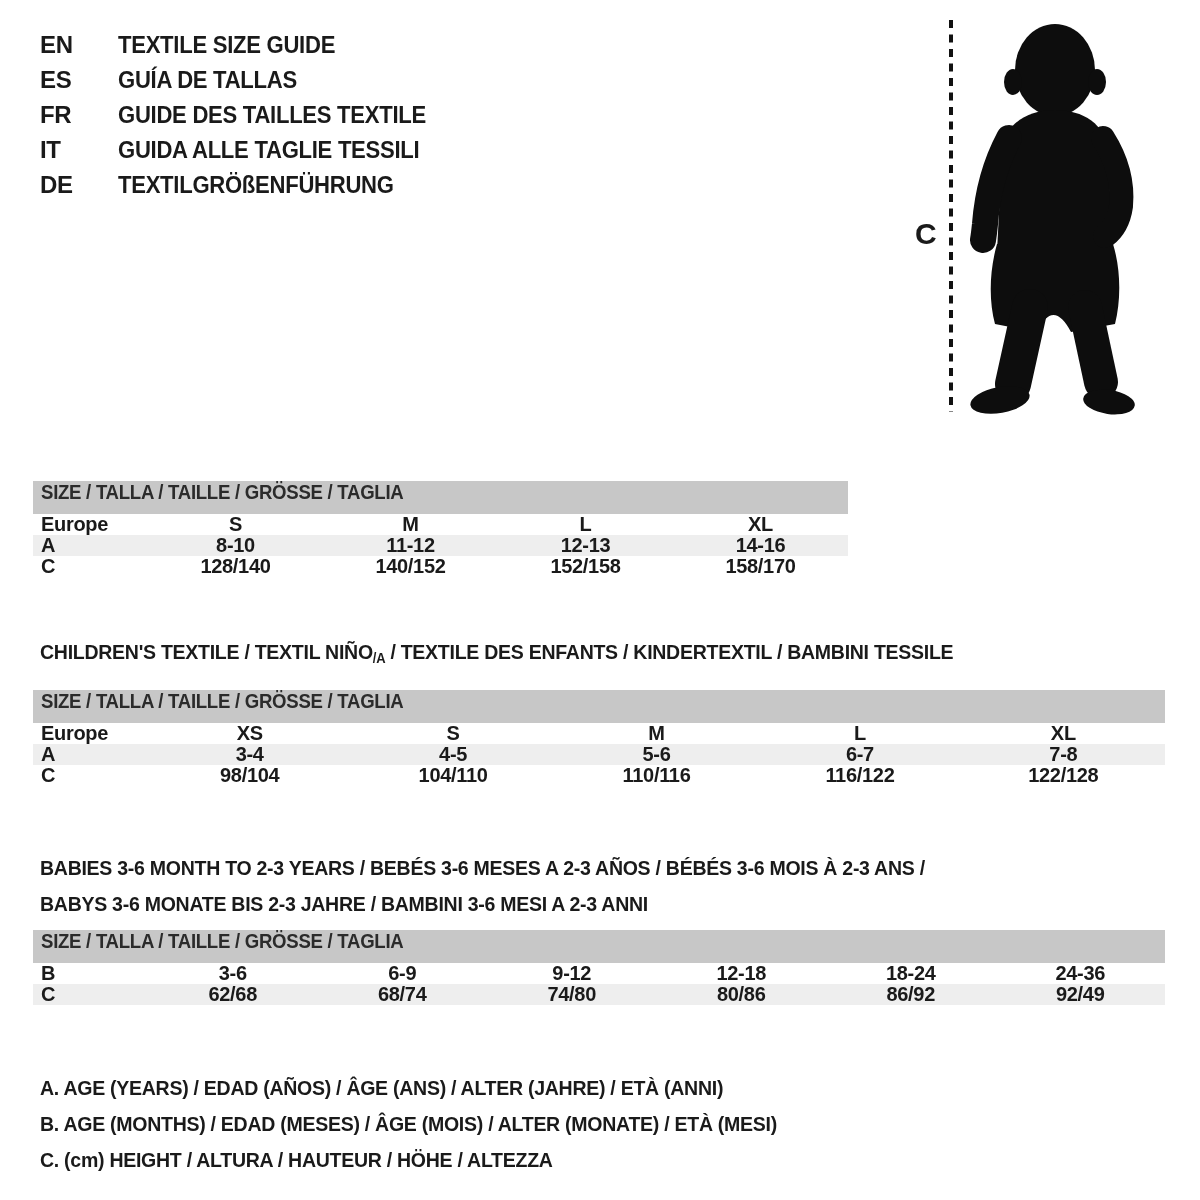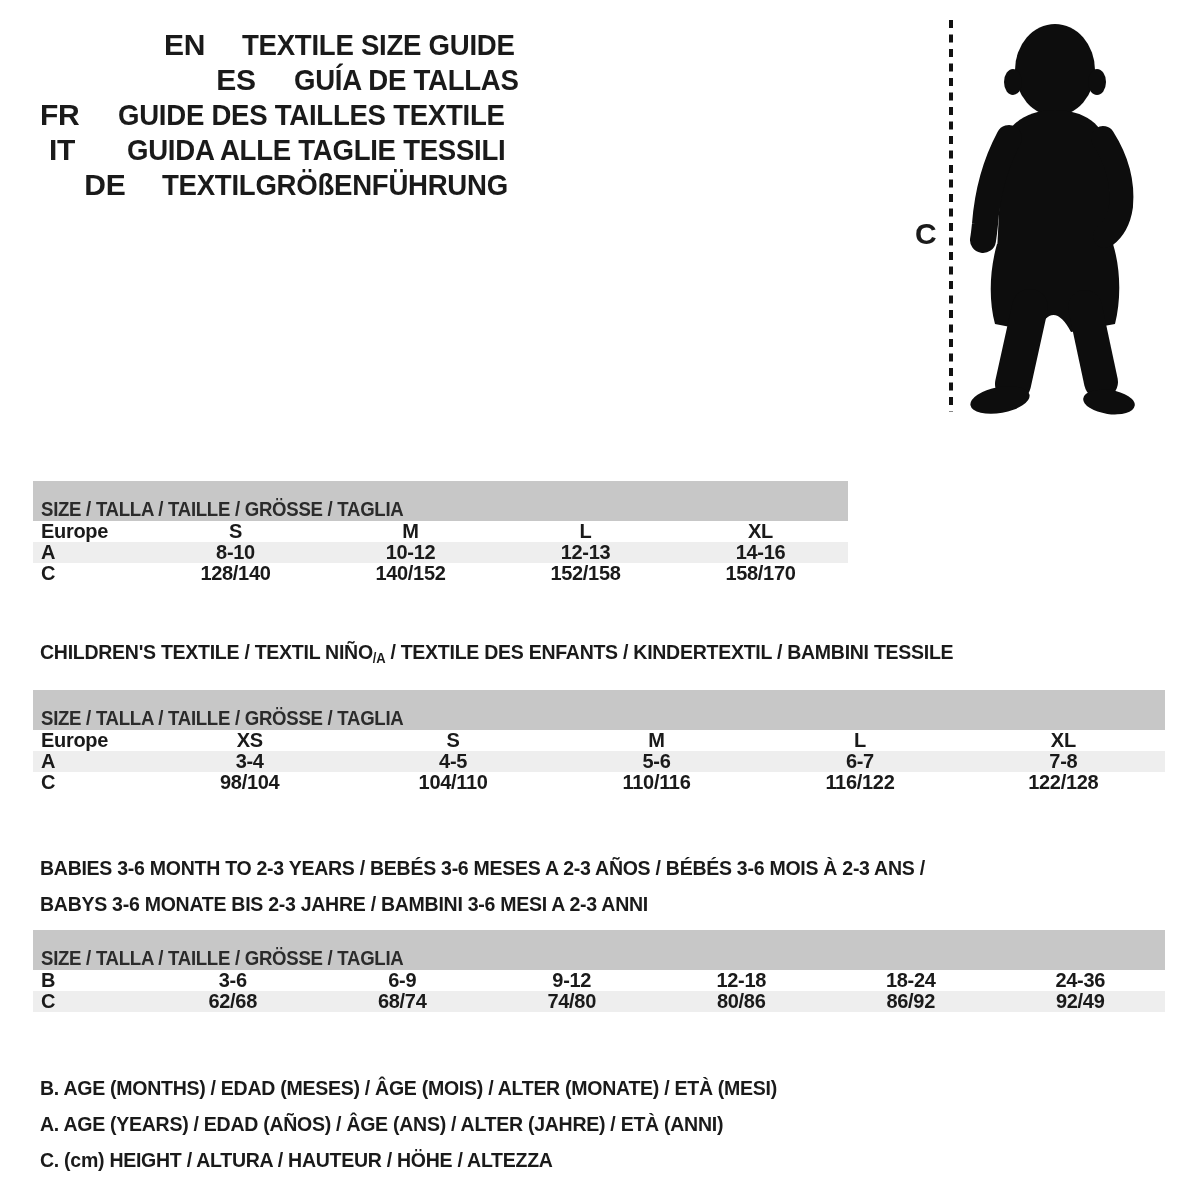--- a/index.html
+++ b/index.html
@@ -10,38 +10,38 @@
     font-family:"Liberation Sans", sans-serif;
     font-weight:700;
     color:#1a1a1a;
     overflow:hidden;
     letter-spacing:-0.3px;
   }
   .condensed { display:inline-block; transform:scaleX(0.93); transform-origin:0 50%; white-space:nowrap; }
 
   
   .lang-list { position:absolute; left:40px; top:27px; }
-  .lang-row { display:flex; height:35px; align-items:center; font-size:30px;justify-content:flex-end; }
+  .lang-row { display:flex; height:35px; align-items:center; font-size:24px; }
   .lang-code { width:78px; flex:0 0 78px; }
   .lang-label { transform:scaleX(0.92); transform-origin:0 50%; display:inline-block; white-space:nowrap; }
 
   
   .figure-svg { position:absolute; left:905px; top:12px; width:250px; height:405px; }
 
   
   .sec-title { position:absolute; left:40px; font-size:21px; line-height:26px; white-space:nowrap; }
   .sec-title-inner { display:inline-block; transform:scaleX(0.93); transform-origin:0 50%; white-space:nowrap; }
   .title-sub { font-size:14px; vertical-align:-4px; }
   .two-line .line { display:block; height:36px; line-height:36px;text-decoration:underline; }
 
   
   .size-table { position:absolute; left:33px; }
   .st-header {
-    height:40px; background:#c7c7c7;
-    display:flex; align-items:flex-end;
+    height:33px; background:#c7c7c7;
+    display:flex; align-items:flex-start;
     padding-left:8px; font-size:20px; color:#2b2b2b;
   }
   .st-row { height:21px; display:flex; align-items:center; font-size:20px; }
   .st-row.shaded { background:#eeeeee; }
   .st-label { width:115px; flex:0 0 115px; box-sizing:border-box; padding-left:8px; text-align:left; }
   .st-cell { flex:1 1 0; text-align:center; }
 
   
   .legend { position:absolute; left:40px; top:1070px; }
   .legend-line { height:36px; line-height:36px; font-size:21px; white-space:nowrap; }
@@ -99,21 +99,21 @@
     <div class="st-row">
       <div class="st-label">Europe</div>
       <div class="st-cell">S</div>
       <div class="st-cell">M</div>
       <div class="st-cell">L</div>
       <div class="st-cell">XL</div>
     </div>
     <div class="st-row shaded">
       <div class="st-label">A</div>
       <div class="st-cell">8-10</div>
-      <div class="st-cell">10-12</div>
+      <div class="st-cell">11-12</div>
       <div class="st-cell">12-13</div>
       <div class="st-cell">14-16</div>
     </div>
     <div class="st-row">
       <div class="st-label">C</div>
       <div class="st-cell">128/140</div>
       <div class="st-cell">140/152</div>
       <div class="st-cell">152/158</div>
       <div class="st-cell">158/170</div>
     </div>
@@ -175,23 +175,23 @@
       <div class="st-cell">68/74</div>
       <div class="st-cell">74/80</div>
       <div class="st-cell">80/86</div>
       <div class="st-cell">86/92</div>
       <div class="st-cell">92/49</div>
     </div>
   </div>
 
   <div class="legend">
     <div class="legend-line">
-      <span class="sec-title-inner">B. AGE (MONTHS) / EDAD (MESES) / ÂGE (MOIS) / ALTER (MONATE) / ETÀ (MESI)</span>
+      <span class="sec-title-inner">A. AGE (YEARS) / EDAD (AÑOS) / ÂGE (ANS) / ALTER (JAHRE) / ETÀ (ANNI)</span>
     </div>
     <div class="legend-line">
-      <span class="sec-title-inner">A. AGE (YEARS) / EDAD (AÑOS) / ÂGE (ANS) / ALTER (JAHRE) / ETÀ (ANNI)</span>
+      <span class="sec-title-inner">B. AGE (MONTHS) / EDAD (MESES) / ÂGE (MOIS) / ALTER (MONATE) / ETÀ (MESI)</span>
     </div>
     <div class="legend-line">
       <span class="sec-title-inner">C. (cm) HEIGHT / ALTURA / HAUTEUR / HÖHE / ALTEZZA</span>
     </div>
   </div>
 
 </div>
 
 </body></html>

